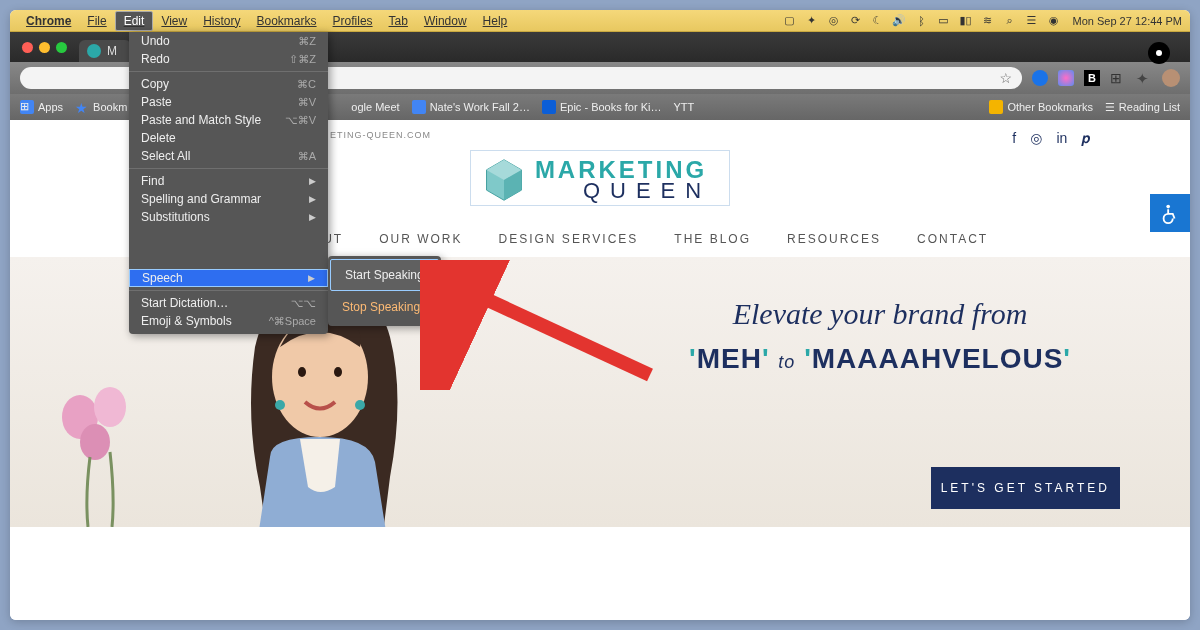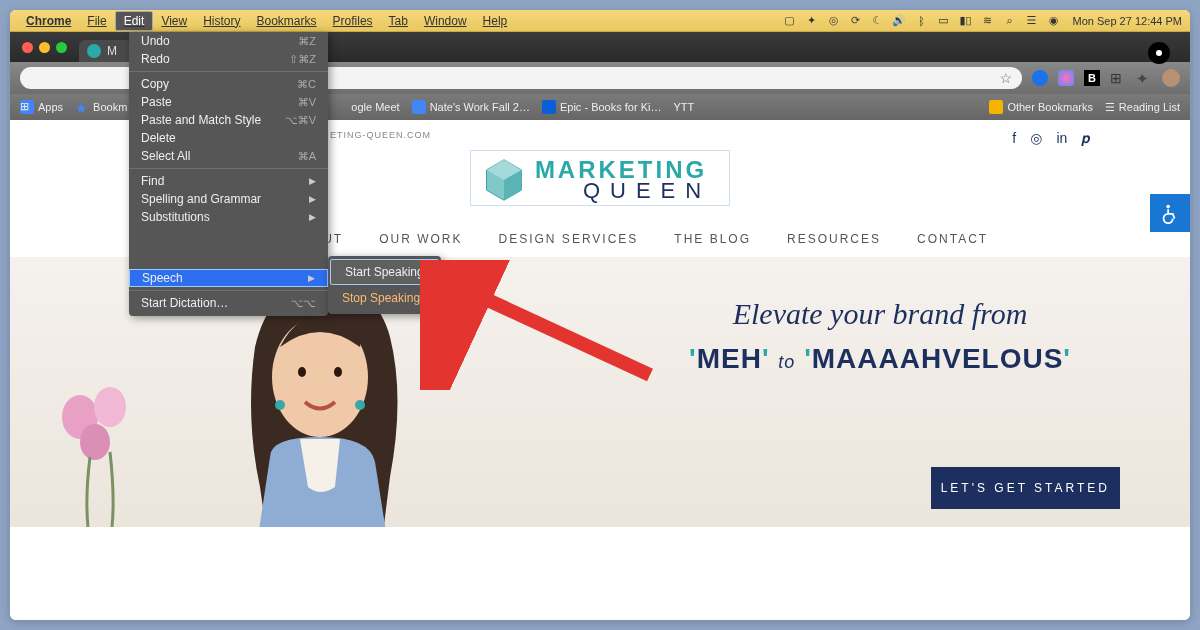--- a/index.html
+++ b/index.html
@@ -84,21 +84,21 @@
 
 .dropdown { position: absolute; left: 119px; top: 22px; width: 199px; background: #565656; color: #eee; font-size: 12px; box-shadow: 2px 2px 8px rgba(0,0,0,.4); z-index: 50; padding-bottom: 4px; border-radius: 0 0 4px 4px; }
 .dropdown .dd-item { display: flex; justify-content: space-between; align-items: center; padding: 2px 12px; height: 18px; }
 .dropdown .dd-item.highlighted { background: #2e6ef0; margin-top: 43px; }
 .dropdown .dd-sep { height: 1px; background: #6f6f6f; margin: 3px 0; }
 .dropdown .dd-short { color: #aaa; font-size: 11px; }
 .dropdown .dd-arrow { color: #ccc; font-size: 9px; }
 .dd-item.highlighted { border: 1px solid #9cf; }
 
 .submenu { position: absolute; left: 318px; top: 246px; background: #565656; color: #eee; font-size: 12px; box-shadow: 2px 2px 8px rgba(0,0,0,.4); z-index: 51; padding: 3px 0; border-radius: 4px; }
-.submenu .sm-item { padding: 2px 14px; height: 26px; display: flex; align-items: center; }
+.submenu .sm-item { padding: 2px 14px; height: 32px; display: flex; align-items: center; }
 .submenu .sm-item.hl { border: 1px solid #9cf; background: #606060; margin: 0 2px; border-radius: 2px; }
 .submenu .sm-item.disabled { color: #fdba74; }
 
 
 .arrow { position: absolute; left: 410px; top: 250px; z-index: 60; pointer-events: none; }
 
 </style>
 </head>
 <body>
 
@@ -316,20 +316,24 @@
       </div>
     <div class="dd-item highlighted">
         <span>Speech</span>
         <span class="dd-arrow">▶</span>
       </div>
     <div class="dd-sep"></div>
     <div class="dd-item">
         <span>Start Dictation…</span>
         <span class="dd-short">⌥⌥</span>
       </div>
+    <div class="dd-item">
+        <span>Emoji &amp; Symbols</span>
+        <span class="dd-short">^⌘Space</span>
+      </div>
   </div>
 
   <div class="submenu">
     <div class="sm-item hl">Start Speaking</div>
     <div class="sm-item disabled">Stop Speaking</div>
   </div>
 
   <svg class="arrow" width="260" height="130">
     <defs>
         <marker id="ah" markerWidth="18" markerHeight="18" refX="4" refY="9" orient="auto">

